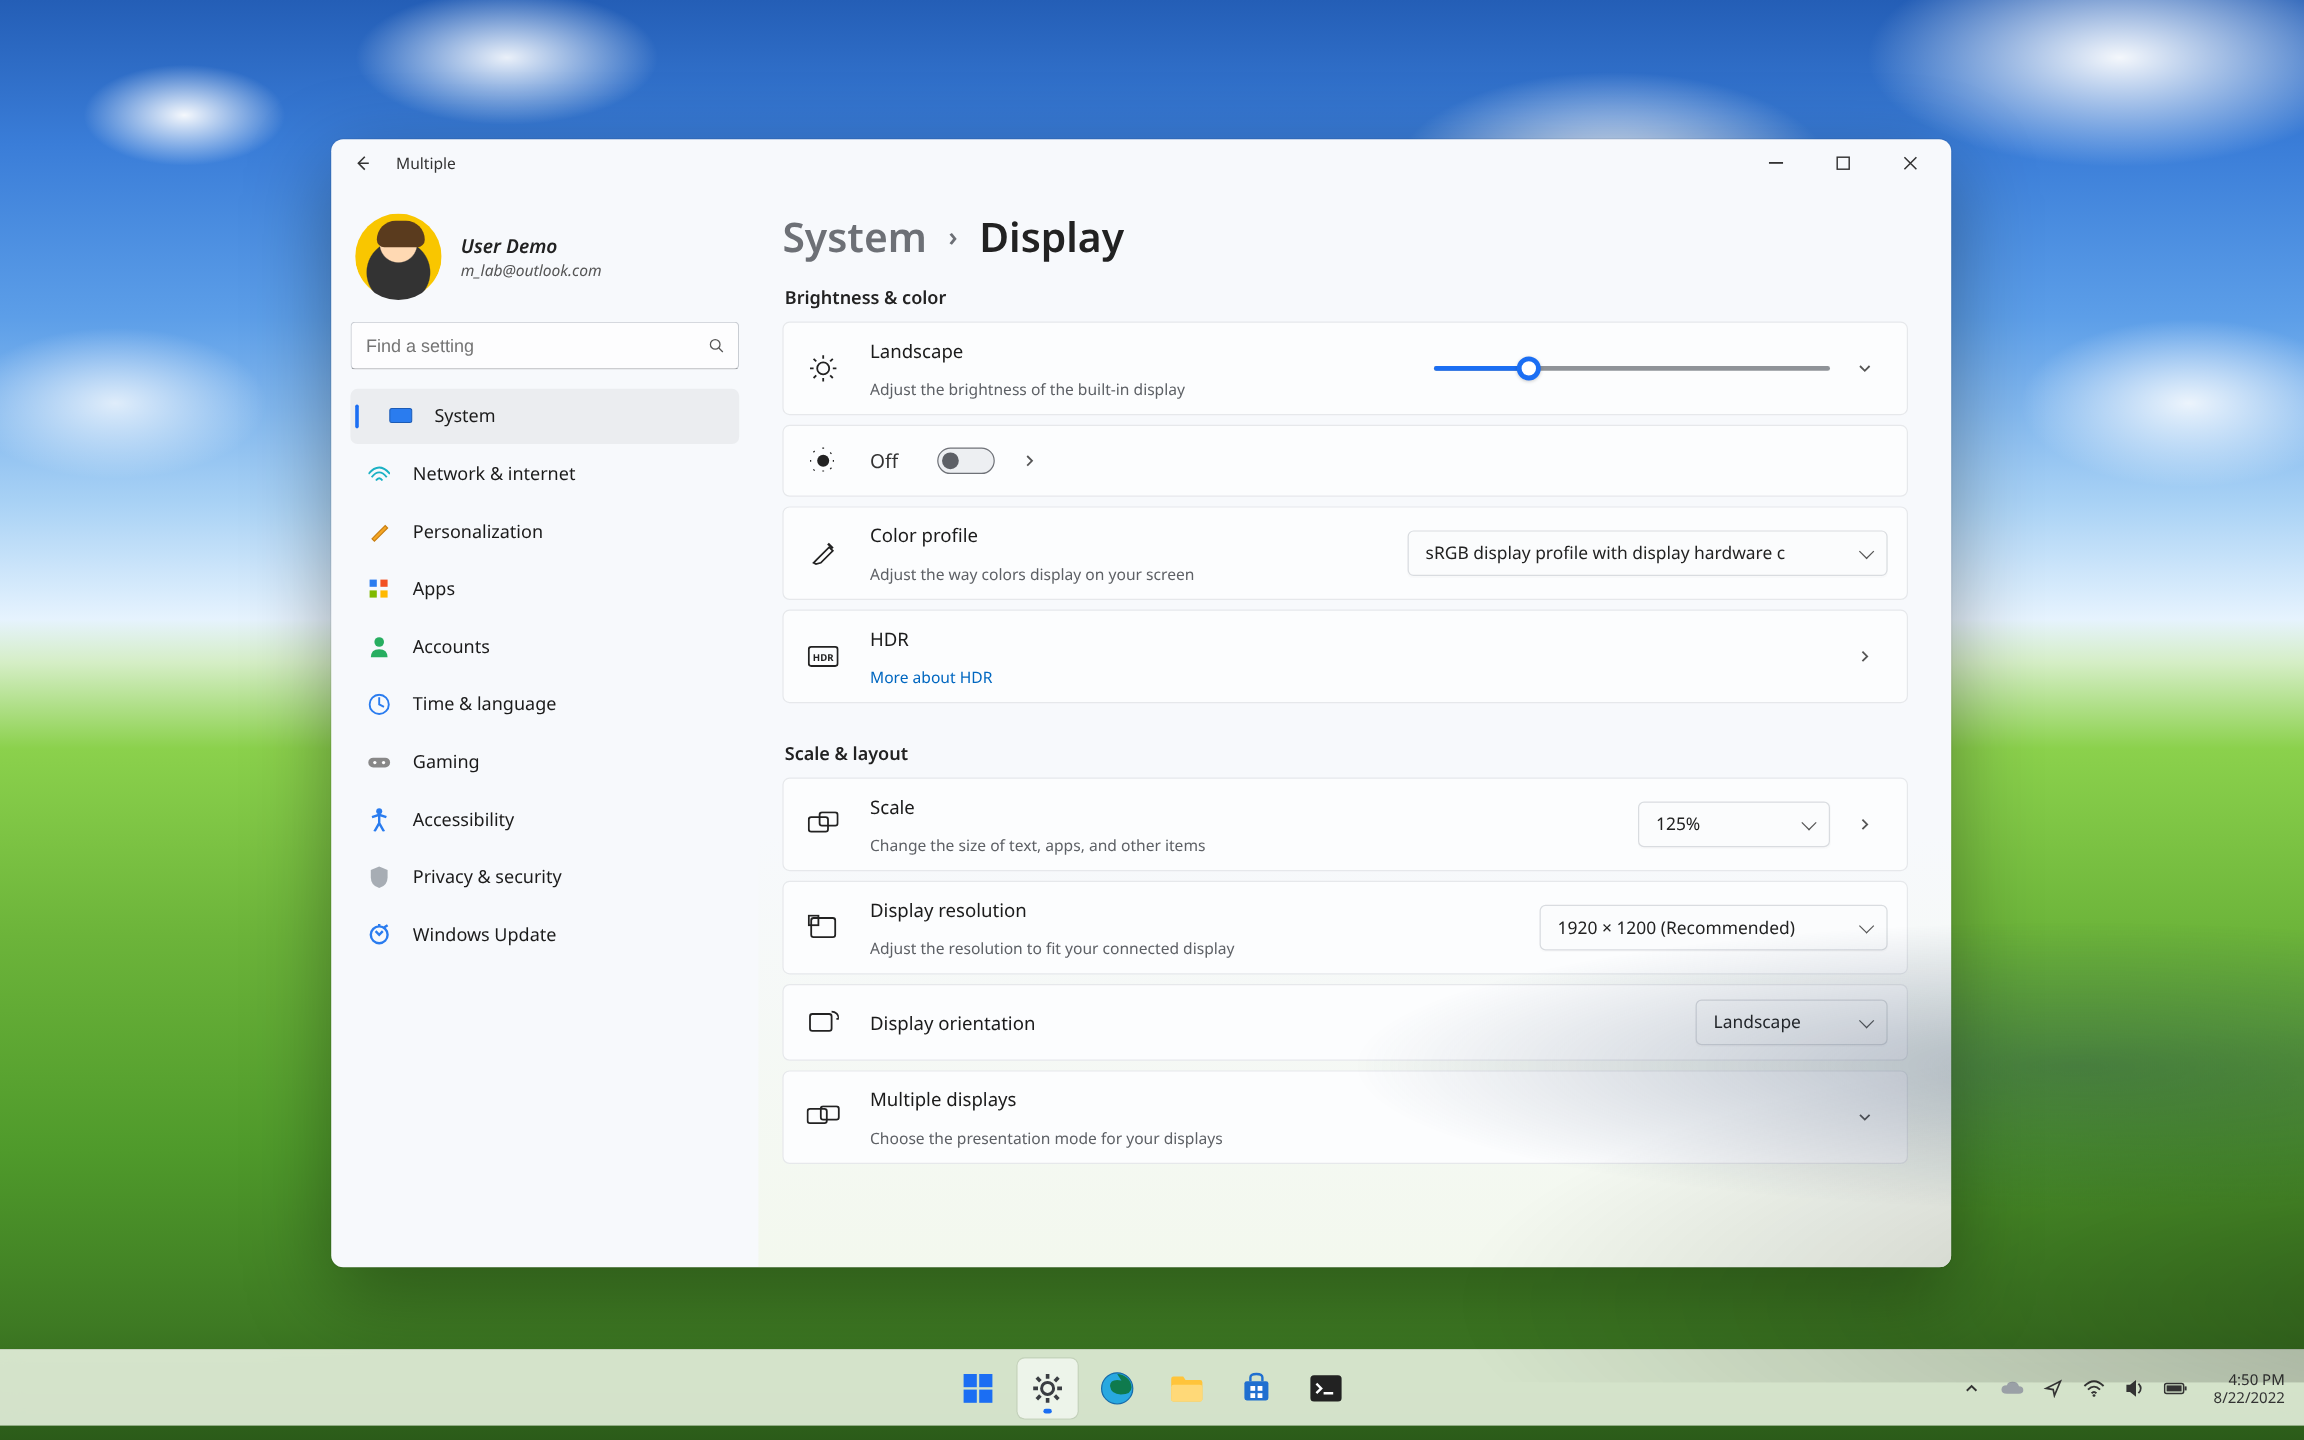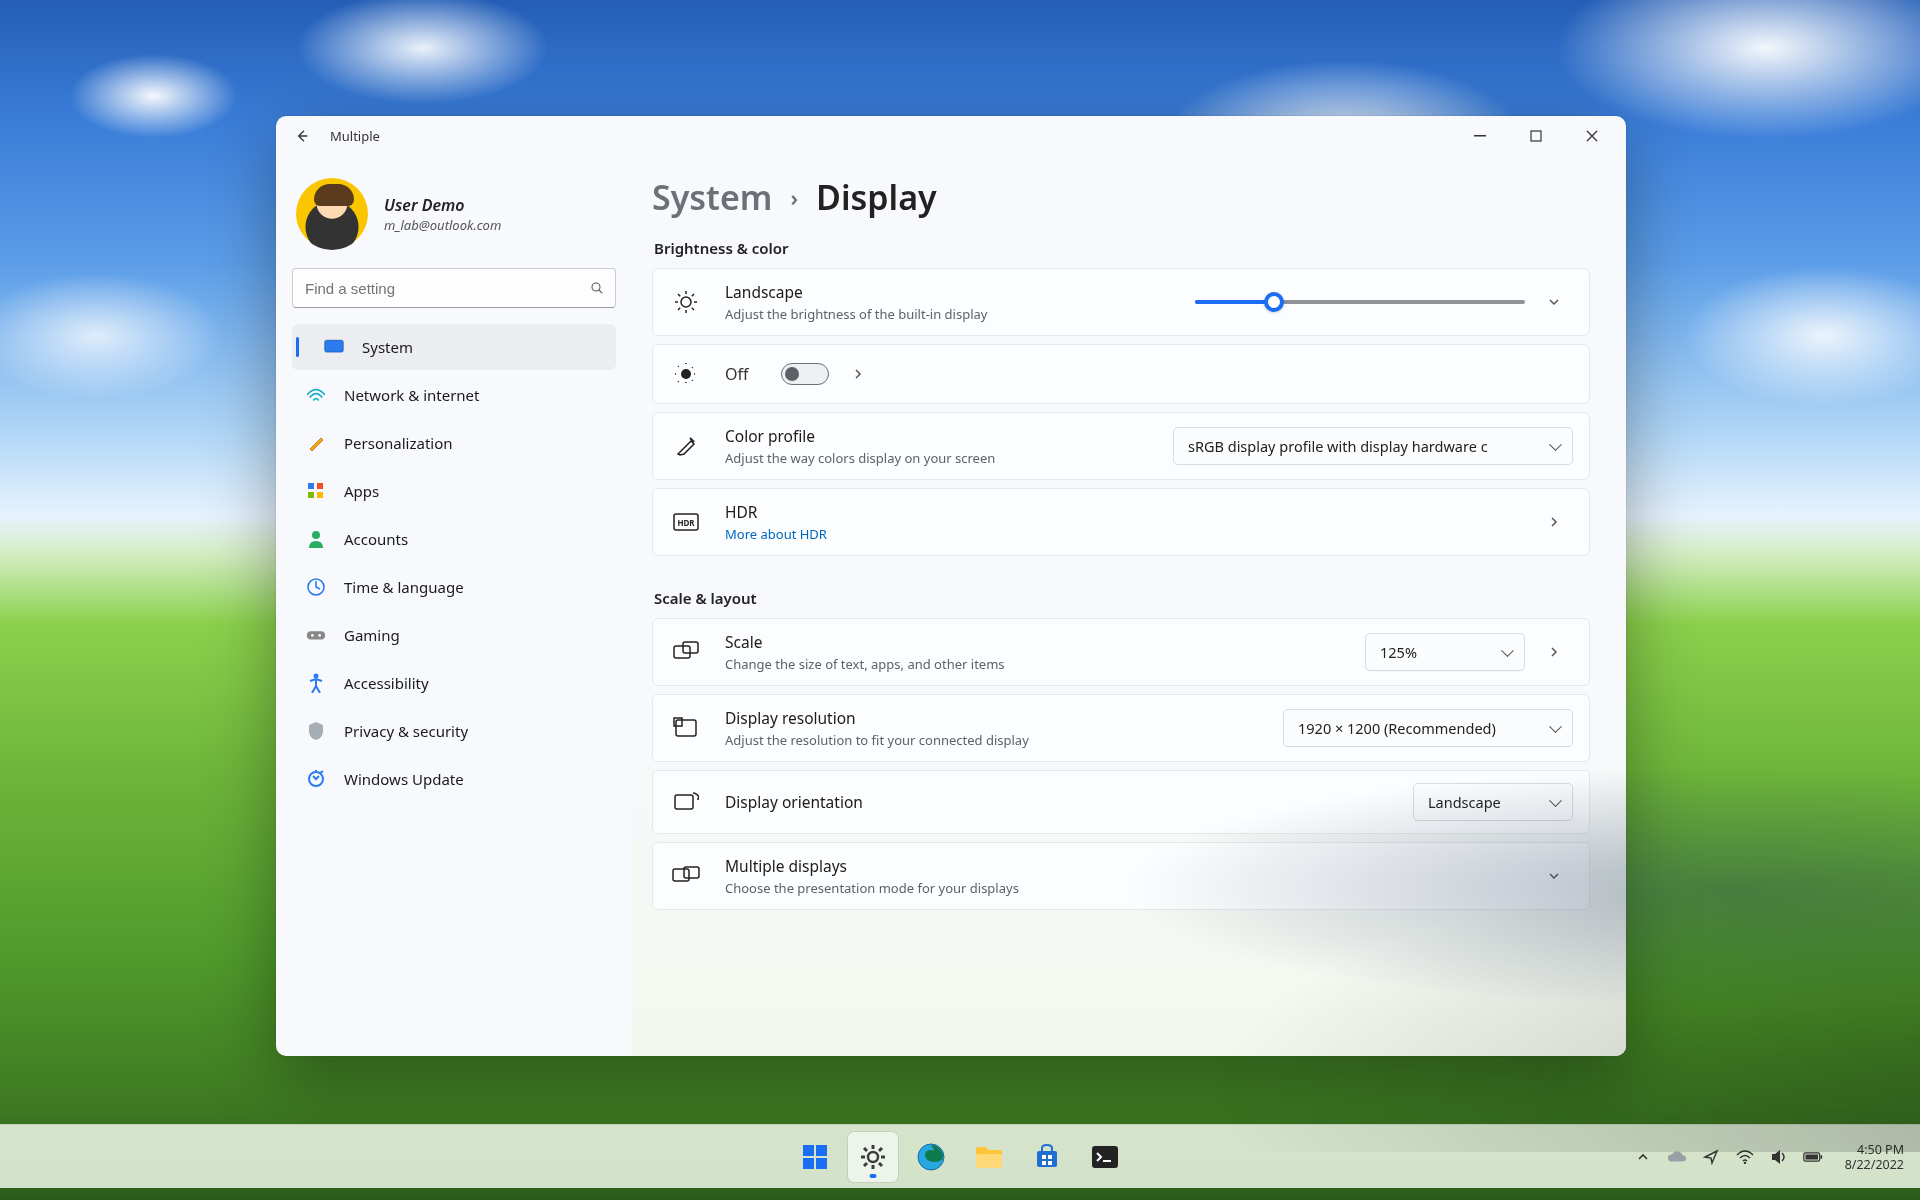--- a/index.html
+++ b/index.html
@@ -137,21 +137,21 @@
   .card {
     background:#FCFDFE; border:1px solid #E6E8EB; border-radius:6px;
     padding:12px 16px; margin-bottom:8px;
     display:flex; align-items:center; gap:22px;
   }
   .card .ic {
     width:34px; height:34px; display:flex; align-items:center; justify-content:center; color:#333;
   }
   .card .txt { flex:1; min-width:0; }
   .card .ttl { font-size:15.5px; color:#1b1b1b; }
-  .card .sub { font-size:13px; color:#5E6166; margin-top:2px; }
+  .card .sub { font-size:13px; color:#5E6166; margin-top:12px; }
   .card .sub.link { color:#0067C0; }
   .card .chev-right { width:26px; text-align:center; color:#555; font-size:14px; }
 
   
   .slider {
     position:relative; width:330px; height:22px; display:flex; align-items:center;
   }
   .slider .track { height:4px; width:100%; background:#8F9398; border-radius:2px; position:relative; }
   .slider .fill  { position:absolute; left:0; top:0; height:4px; background:#1B6EF3; border-radius:2px; }
   .slider .thumb { position:absolute; top:50%; transform:translate(-50%,-50%);

